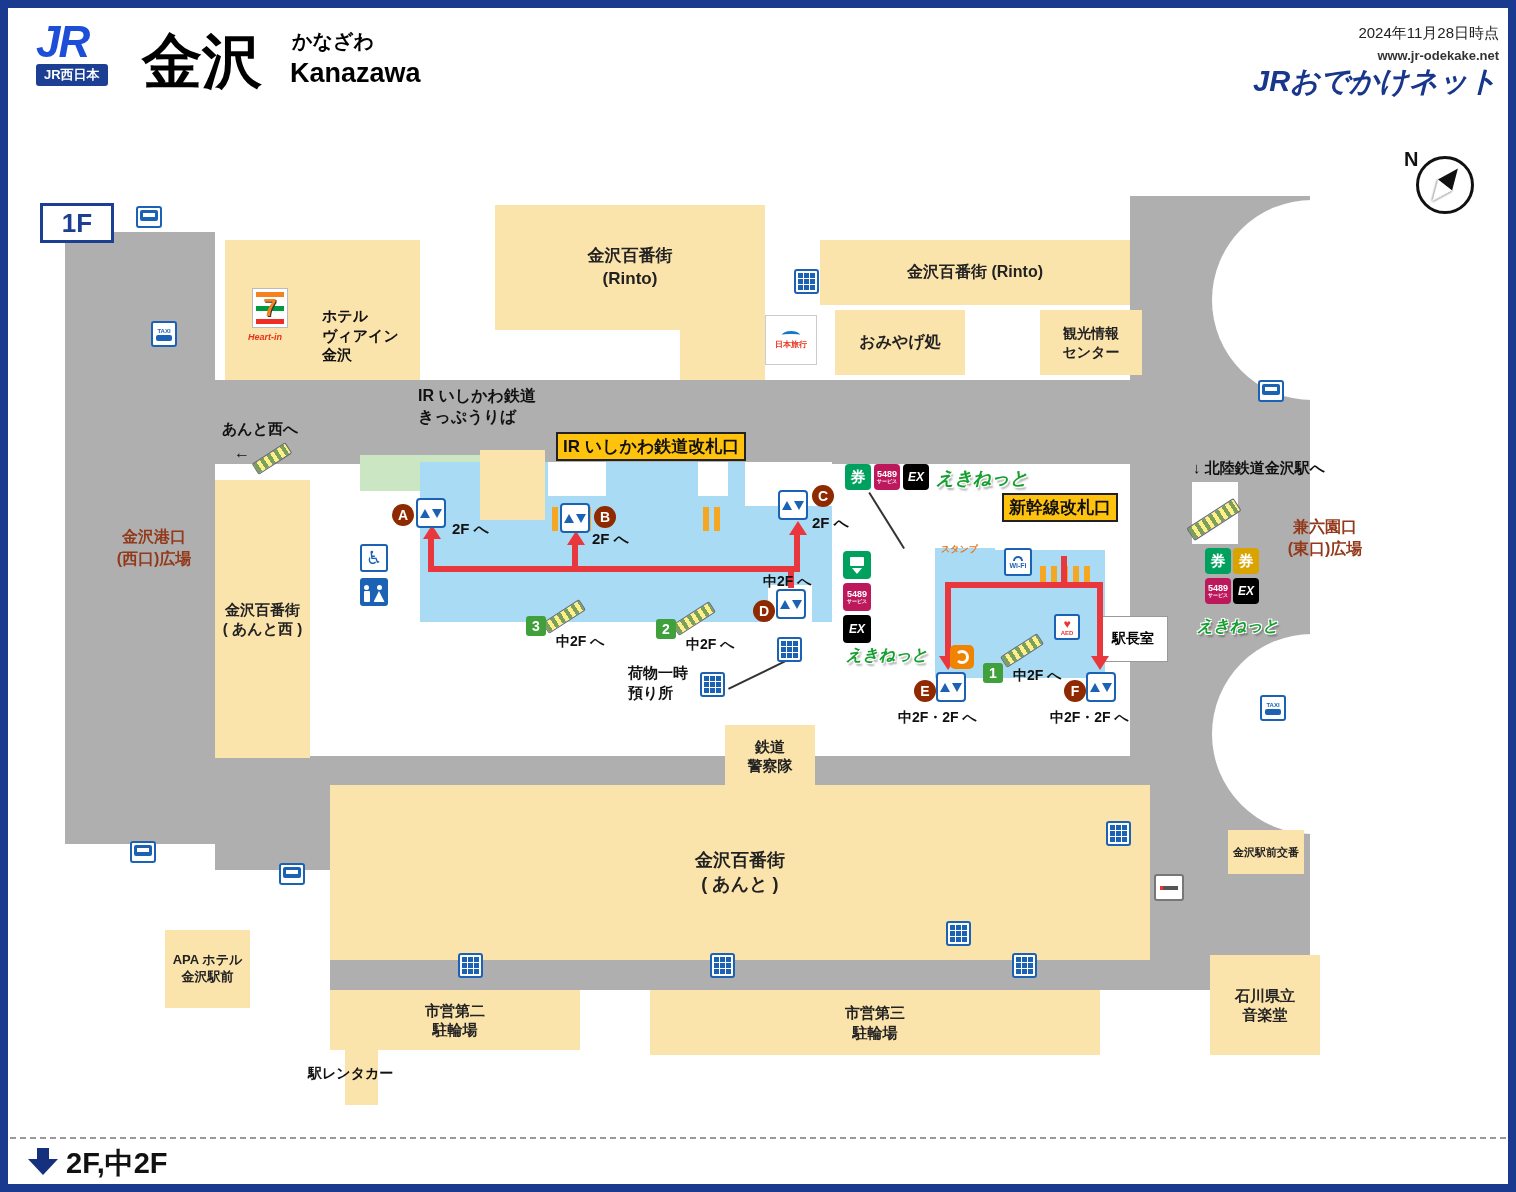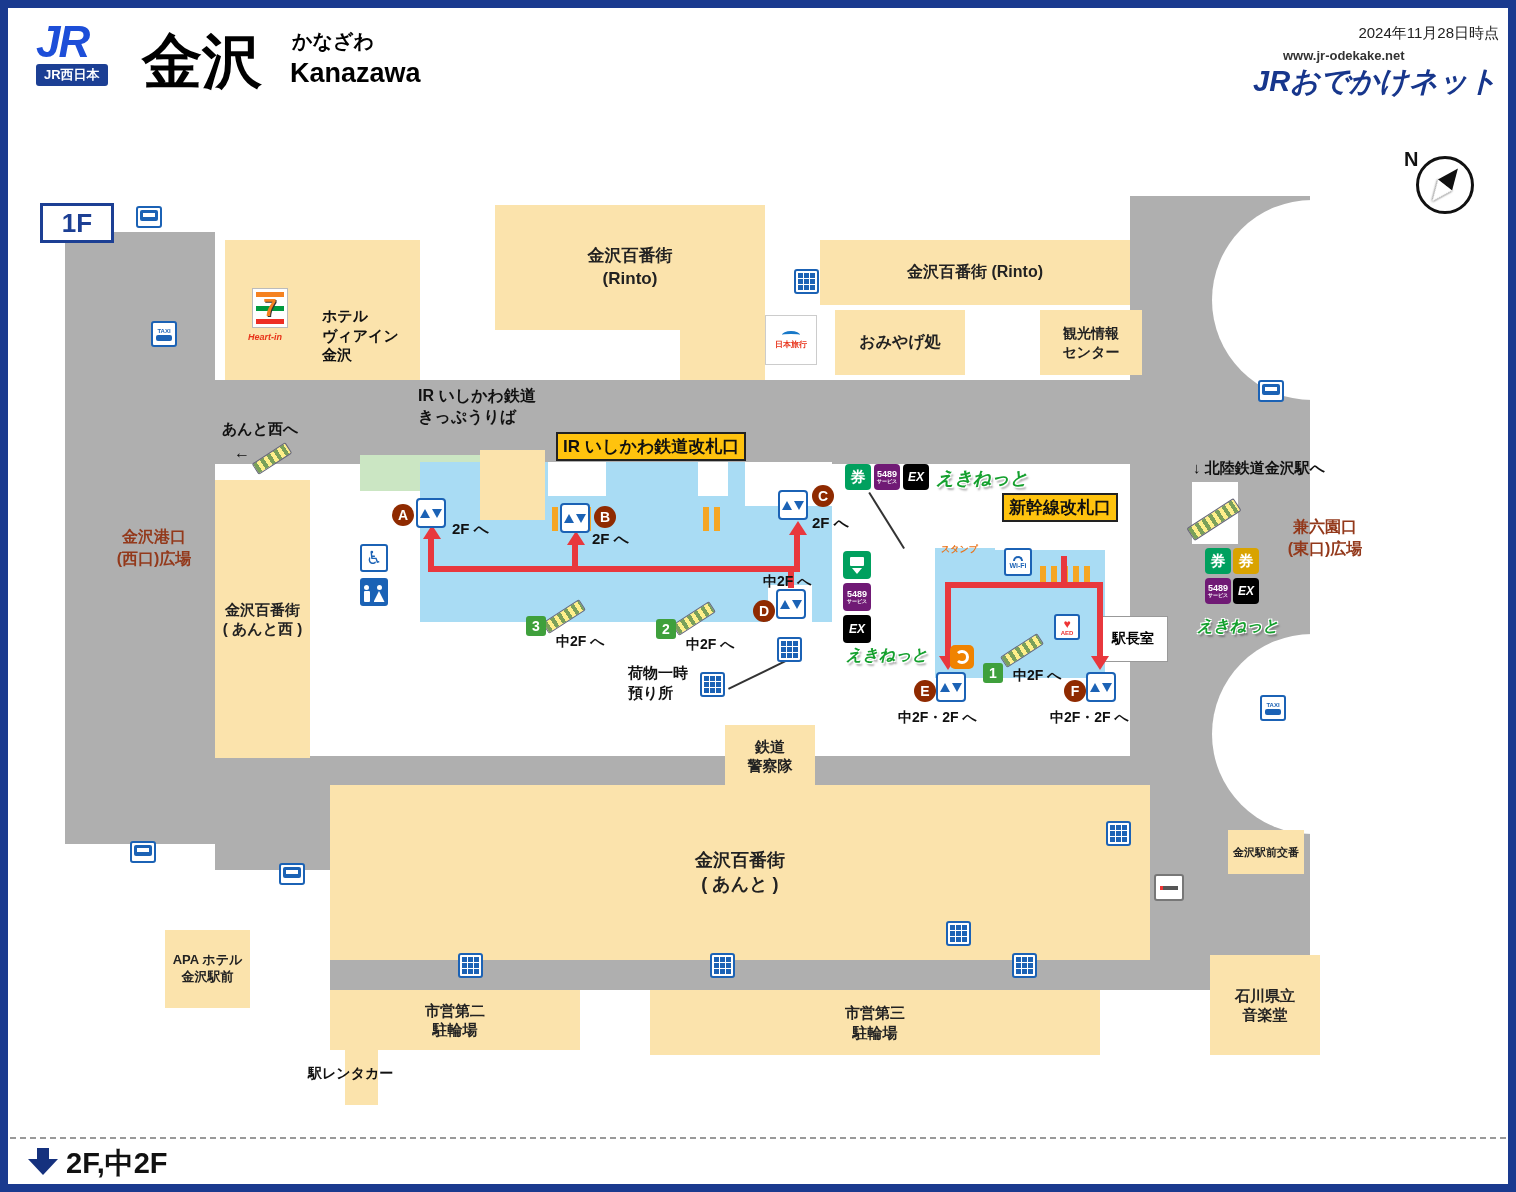--- a/index.html
+++ b/index.html
@@ -23,21 +23,21 @@
 .ev{width:30px;height:30px;background:#fff;border:2px solid #1B62B5;border-radius:4px;display:flex;align-items:center;justify-content:center;gap:2px;z-index:10}
 .ev .u{width:0;height:0;border-left:5px solid transparent;border-right:5px solid transparent;border-bottom:9px solid #1B62B5}
 .ev .d{width:0;height:0;border-left:5px solid transparent;border-right:5px solid transparent;border-top:9px solid #1B62B5}
 .evb{width:22px;height:22px;border-radius:50%;background:#8F2A00;color:#fff;font-weight:bold;font-size:14px;display:flex;align-items:center;justify-content:center;z-index:11}
 .escb{width:20px;height:20px;border-radius:3px;background:#3FA03C;color:#fff;font-weight:bold;font-size:14px;display:flex;align-items:center;justify-content:center;z-index:11}
 .esc{height:13px;border:1px solid #667;background:repeating-linear-gradient(90deg,#7aa05a 0 4px,#ffef8a 4px 8px);transform:rotate(-33deg);border-radius:2px;z-index:9}
 .dest{font-weight:bold;font-size:15px;color:#111;white-space:nowrap;z-index:11}
 .sq{display:flex;flex-direction:column;align-items:center;justify-content:center;border-radius:4px;color:#fff;font-weight:bold;z-index:10;text-align:center}
 .ken-g{background:#00A05E;font-size:15px}
 .ken-y{background:#D9A300;font-size:15px}
-.s54{background:#701a75;font-size:9px;line-height:1}
+.s54{background:#be185d;font-size:9px;line-height:1}
 .s54 small{font-size:5px;display:block}
 .exb{background:#000000;font-style:italic;font-size:12px}
 .pick{background:#00A05E}
 .pick i{width:14px;height:9px;background:#fff;display:block;border-radius:1px;margin-bottom:2px}
 .pick u{width:0;height:0;border-left:5px solid transparent;border-right:5px solid transparent;border-top:6px solid #fff;display:block}
 .eki{color:#15A02E;font-weight:bold;font-style:italic;text-shadow:-1px -1px 0 #fff,1px -1px 0 #fff,-1px 1px 0 #fff,1px 1px 0 #fff,2px 3px 2px rgba(0,0,0,.35);z-index:11;white-space:nowrap}
 .busic{width:26px;height:22px;background:#fff;border:2px solid #1B62B5;border-radius:3px;position:relative;z-index:10}
 .busic::before{content:"";position:absolute;left:2px;right:2px;top:2px;bottom:5px;background:#1B62B5;border-radius:2px}
 .busic::after{content:"";position:absolute;left:5px;right:5px;top:5px;height:4px;background:#fff}
 .taxic{width:26px;height:26px;background:#fff;border:2px solid #1B62B5;border-radius:3px;display:flex;flex-direction:column;align-items:center;justify-content:center;z-index:10}
@@ -87,21 +87,21 @@
 <div id="stage">
 
   <div class="a" style="left:36px;top:20px;z-index:11">
     <div class="hdr-jr">JR</div>
     <div class="hdr-co">JR西日本</div>
   </div>
   <div class="a" style="left:142px;top:22px;font-size:60px;font-weight:bold;color:#000;z-index:11">金沢</div>
   <div class="a" style="left:292px;top:28px;font-size:20px;font-weight:bold;color:#000;z-index:11">かなざわ</div>
   <div class="a" style="left:290px;top:58px;font-size:27px;font-weight:bold;color:#000;z-index:11">Kanazawa</div>
   <div class="a" style="left:1337px;top:24px;width:162px;text-align:right;font-size:15px;color:#222;z-index:11">2024年11月28日時点</div>
-  <div class="a" style="left:1283px;top:48px;width:216px;text-align:left;font-size:13px;font-weight:bold;color:#333;z-index:11">www.jr-odekake.net</div>
+  <div class="a" style="left:1283px;top:48px;width:216px;text-align:right;font-size:13px;font-weight:bold;color:#333;z-index:11">www.jr-odekake.net</div>
   <div class="a" style="left:1253px;top:62px;font-size:29px;font-weight:bold;font-style:italic;color:#17368C;z-index:11">JRおでかけネット</div>
 
   <div class="a" style="left:40px;top:203px;width:74px;height:40px;border:3px solid #1C3F94;color:#1C3F94;font-size:26px;font-weight:bold;display:flex;align-items:center;justify-content:center;background:#fff;z-index:11">1F</div>
   <div class="a lbl" style="left:1404px;top:146px;font-size:20px">N</div>
   <div class="a compass" style="left:1416px;top:156px">
     <div class="needle">
         <i class="nu"></i>
         <i class="nd"></i>
       </div>
   </div>

